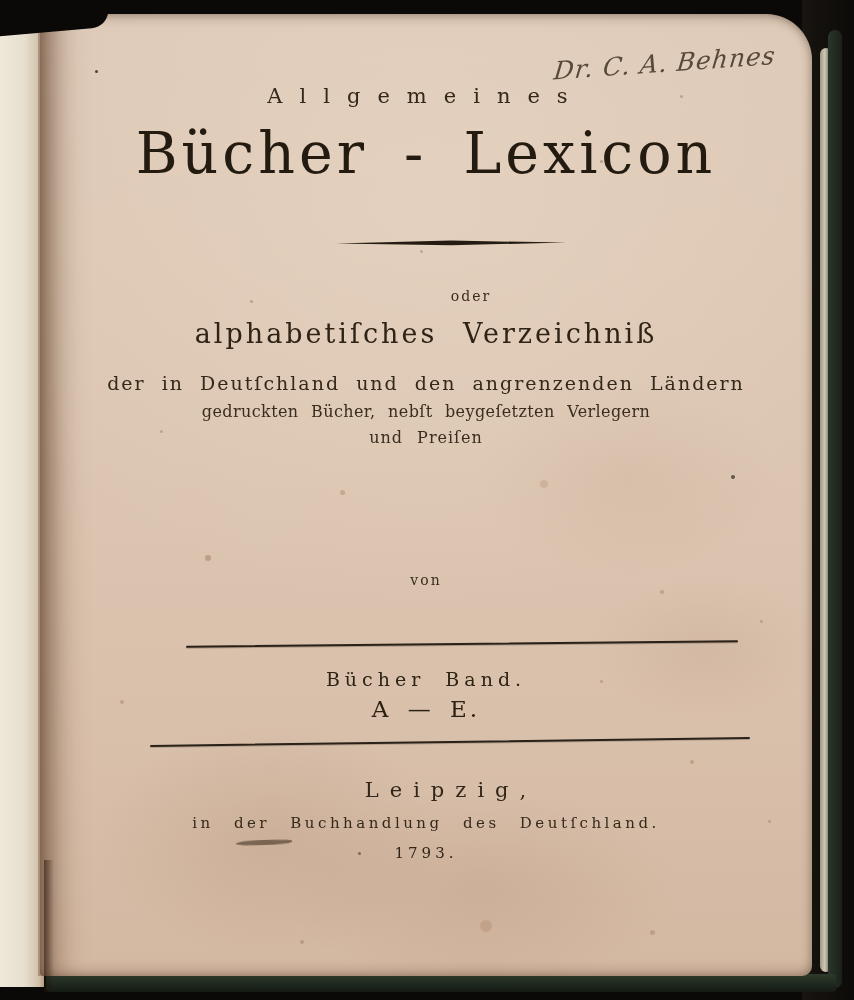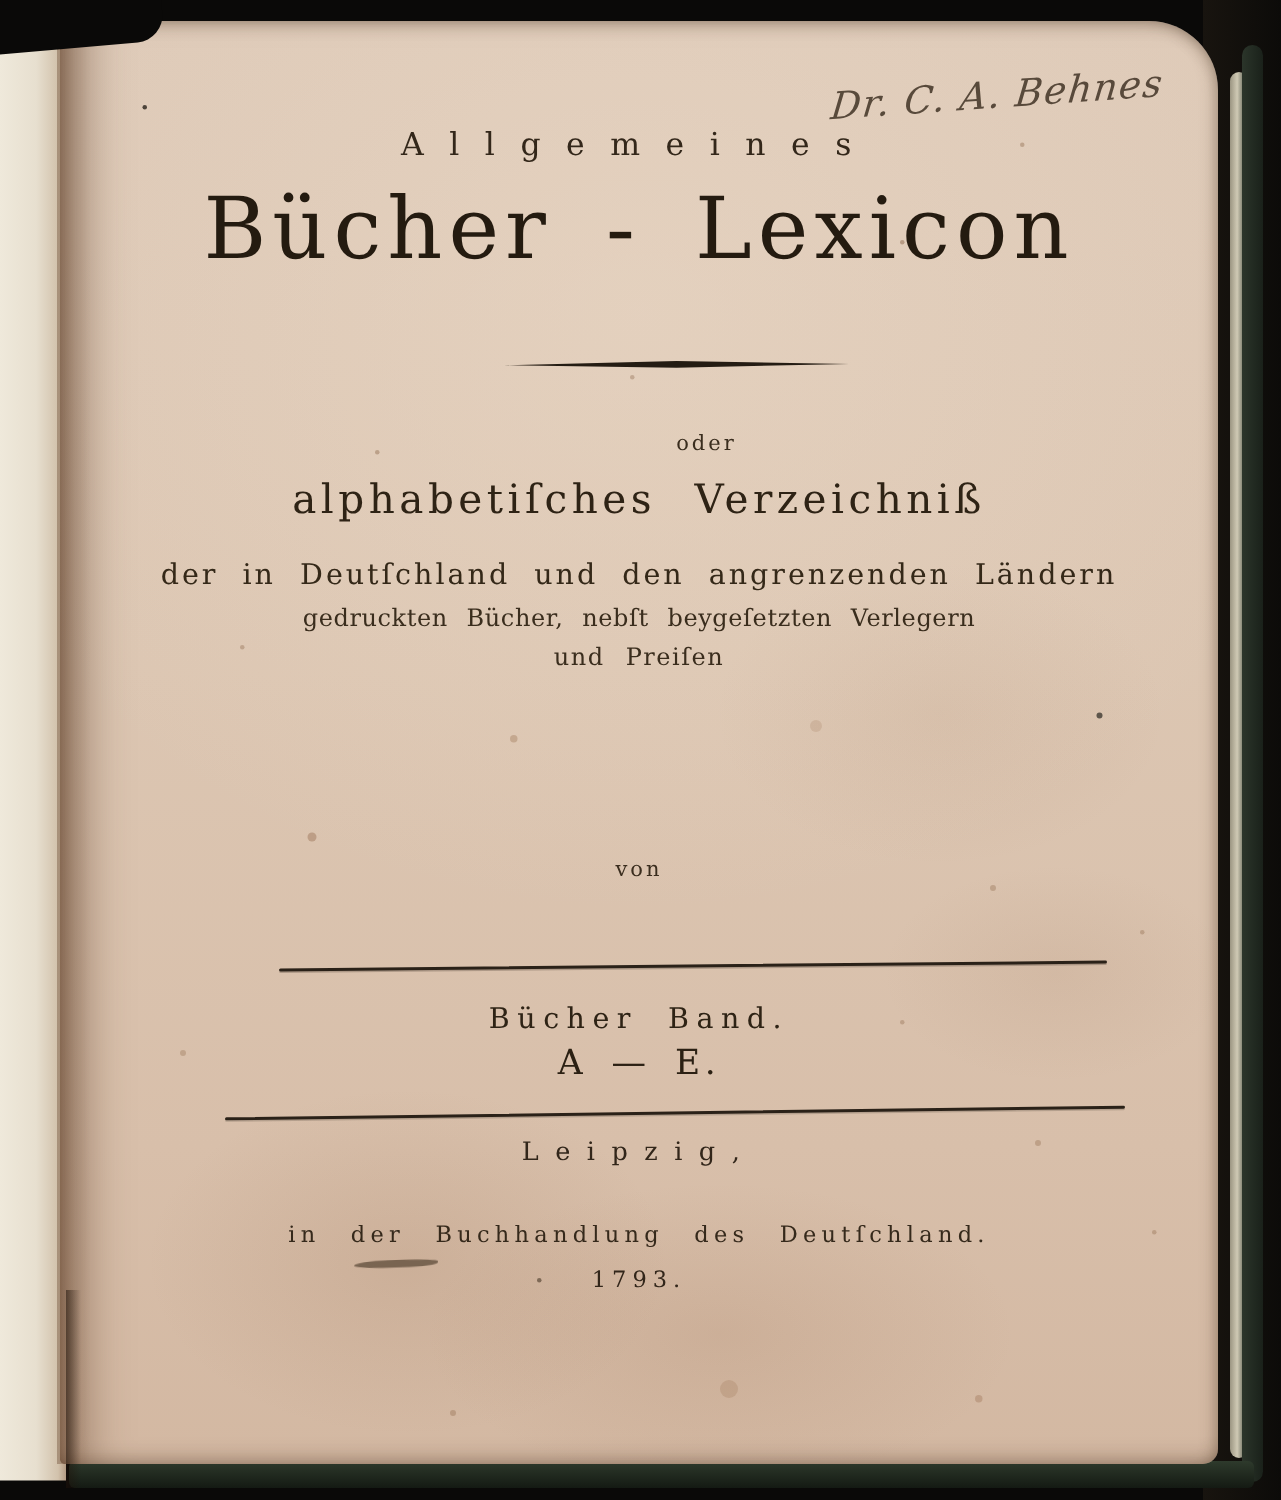--- a/index.html
+++ b/index.html
@@ -48,21 +48,21 @@
   .main-title{top:106px;font-size:57px;letter-spacing:4px;word-spacing:14px;color:#241b10;}
   .oder{top:274px;font-size:14px;letter-spacing:2px;color:#3a2d1e;padding-left:45px;}
   .subtitle{top:304px;font-size:27px;letter-spacing:3px;word-spacing:14px;color:#2e2315;}
   .sub2{top:358px;font-size:19px;letter-spacing:2px;word-spacing:8px;color:#342818;}
   .sub3{top:388px;font-size:16px;letter-spacing:.4px;word-spacing:7px;color:#3a2d1d;}
   .sub4{top:414px;font-size:16px;letter-spacing:1px;word-spacing:8px;color:#3a2d1d;}
   .von{top:524px;font-size:14px;letter-spacing:2px;color:#3a2d1e;margin-top:34px;}
   .author{top:552px;font-size:24px;letter-spacing:4px;word-spacing:20px;color:#2b2013;}
   .band{top:654px;font-size:19px;letter-spacing:5px;word-spacing:9px;color:#2e2315;}
   .range{top:682px;font-size:23px;letter-spacing:3px;word-spacing:6px;color:#2b2013;}
-  .city{top:744px;font-size:17px;letter-spacing:11px;color:#32261a;}
+  .city{top:764px;font-size:21px;letter-spacing:11px;color:#32261a;padding-left:25px;}
   .publisher{top:800px;font-size:15px;letter-spacing:3.5px;word-spacing:12px;color:#35291b;}
   .year{top:830px;font-size:15px;letter-spacing:4px;color:#32261a;}
   
   .swelled-rule{position:absolute;left:296px;top:224px;}
   .rule{position:absolute;height:2px;background:#2a2118;border-radius:2px;}
   .rule1{left:146px;top:629px;width:552px;transform:rotate(-0.55deg);
     box-shadow:0 1px 0 rgba(42,33,24,.25);}
   .rule2{left:110px;top:727px;width:600px;transform:rotate(-0.75deg);
     box-shadow:0 1px 0 rgba(42,33,24,.2);}
   .pen-smudge{position:absolute;left:196px;top:826px;width:56px;height:5px;

